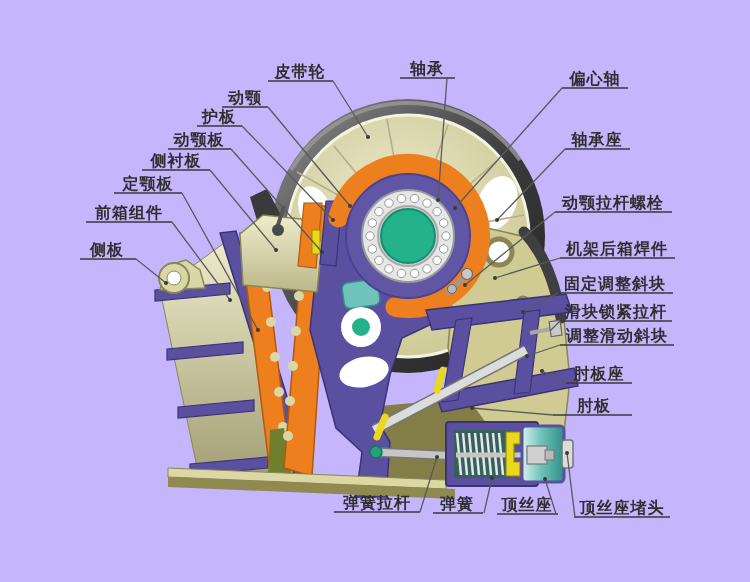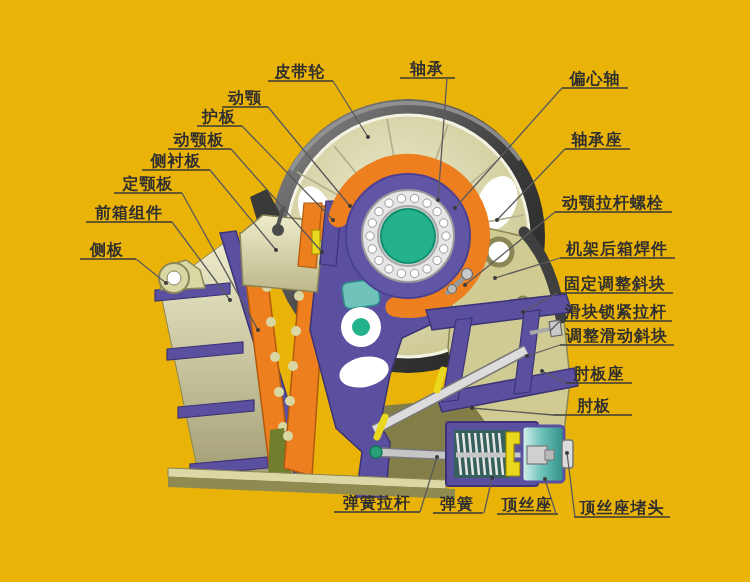--- a/index.html
+++ b/index.html
@@ -1,17 +1,17 @@
 <!DOCTYPE html>
 <html><head>
 <meta charset="utf-8">
 <style>
   html,body{margin:0;padding:0;background:#ffffff;}
   body{width:750px;height:582px;overflow:hidden;font-family:"Liberation Sans",sans-serif;}
-  #stage{width:750px;height:582px;position:relative;background:#eab308;}
+  #stage{width:750px;height:582px;position:relative;background:#c4b5fd;}
   svg{display:block;}
   text.part-label{font-family:"Liberation Sans",sans-serif;font-size:16px;font-weight:bold;fill:#2f2f2f;letter-spacing:1px;}
   .leader{stroke:#5a5a5a;stroke-width:1.3;fill:none;}
   .underline{stroke:#3a3a3a;stroke-width:1.5;fill:none;}
   .dot{fill:#3a3a3a;}
 </style>
 </head>
 <body>
 
 <div id="stage">

